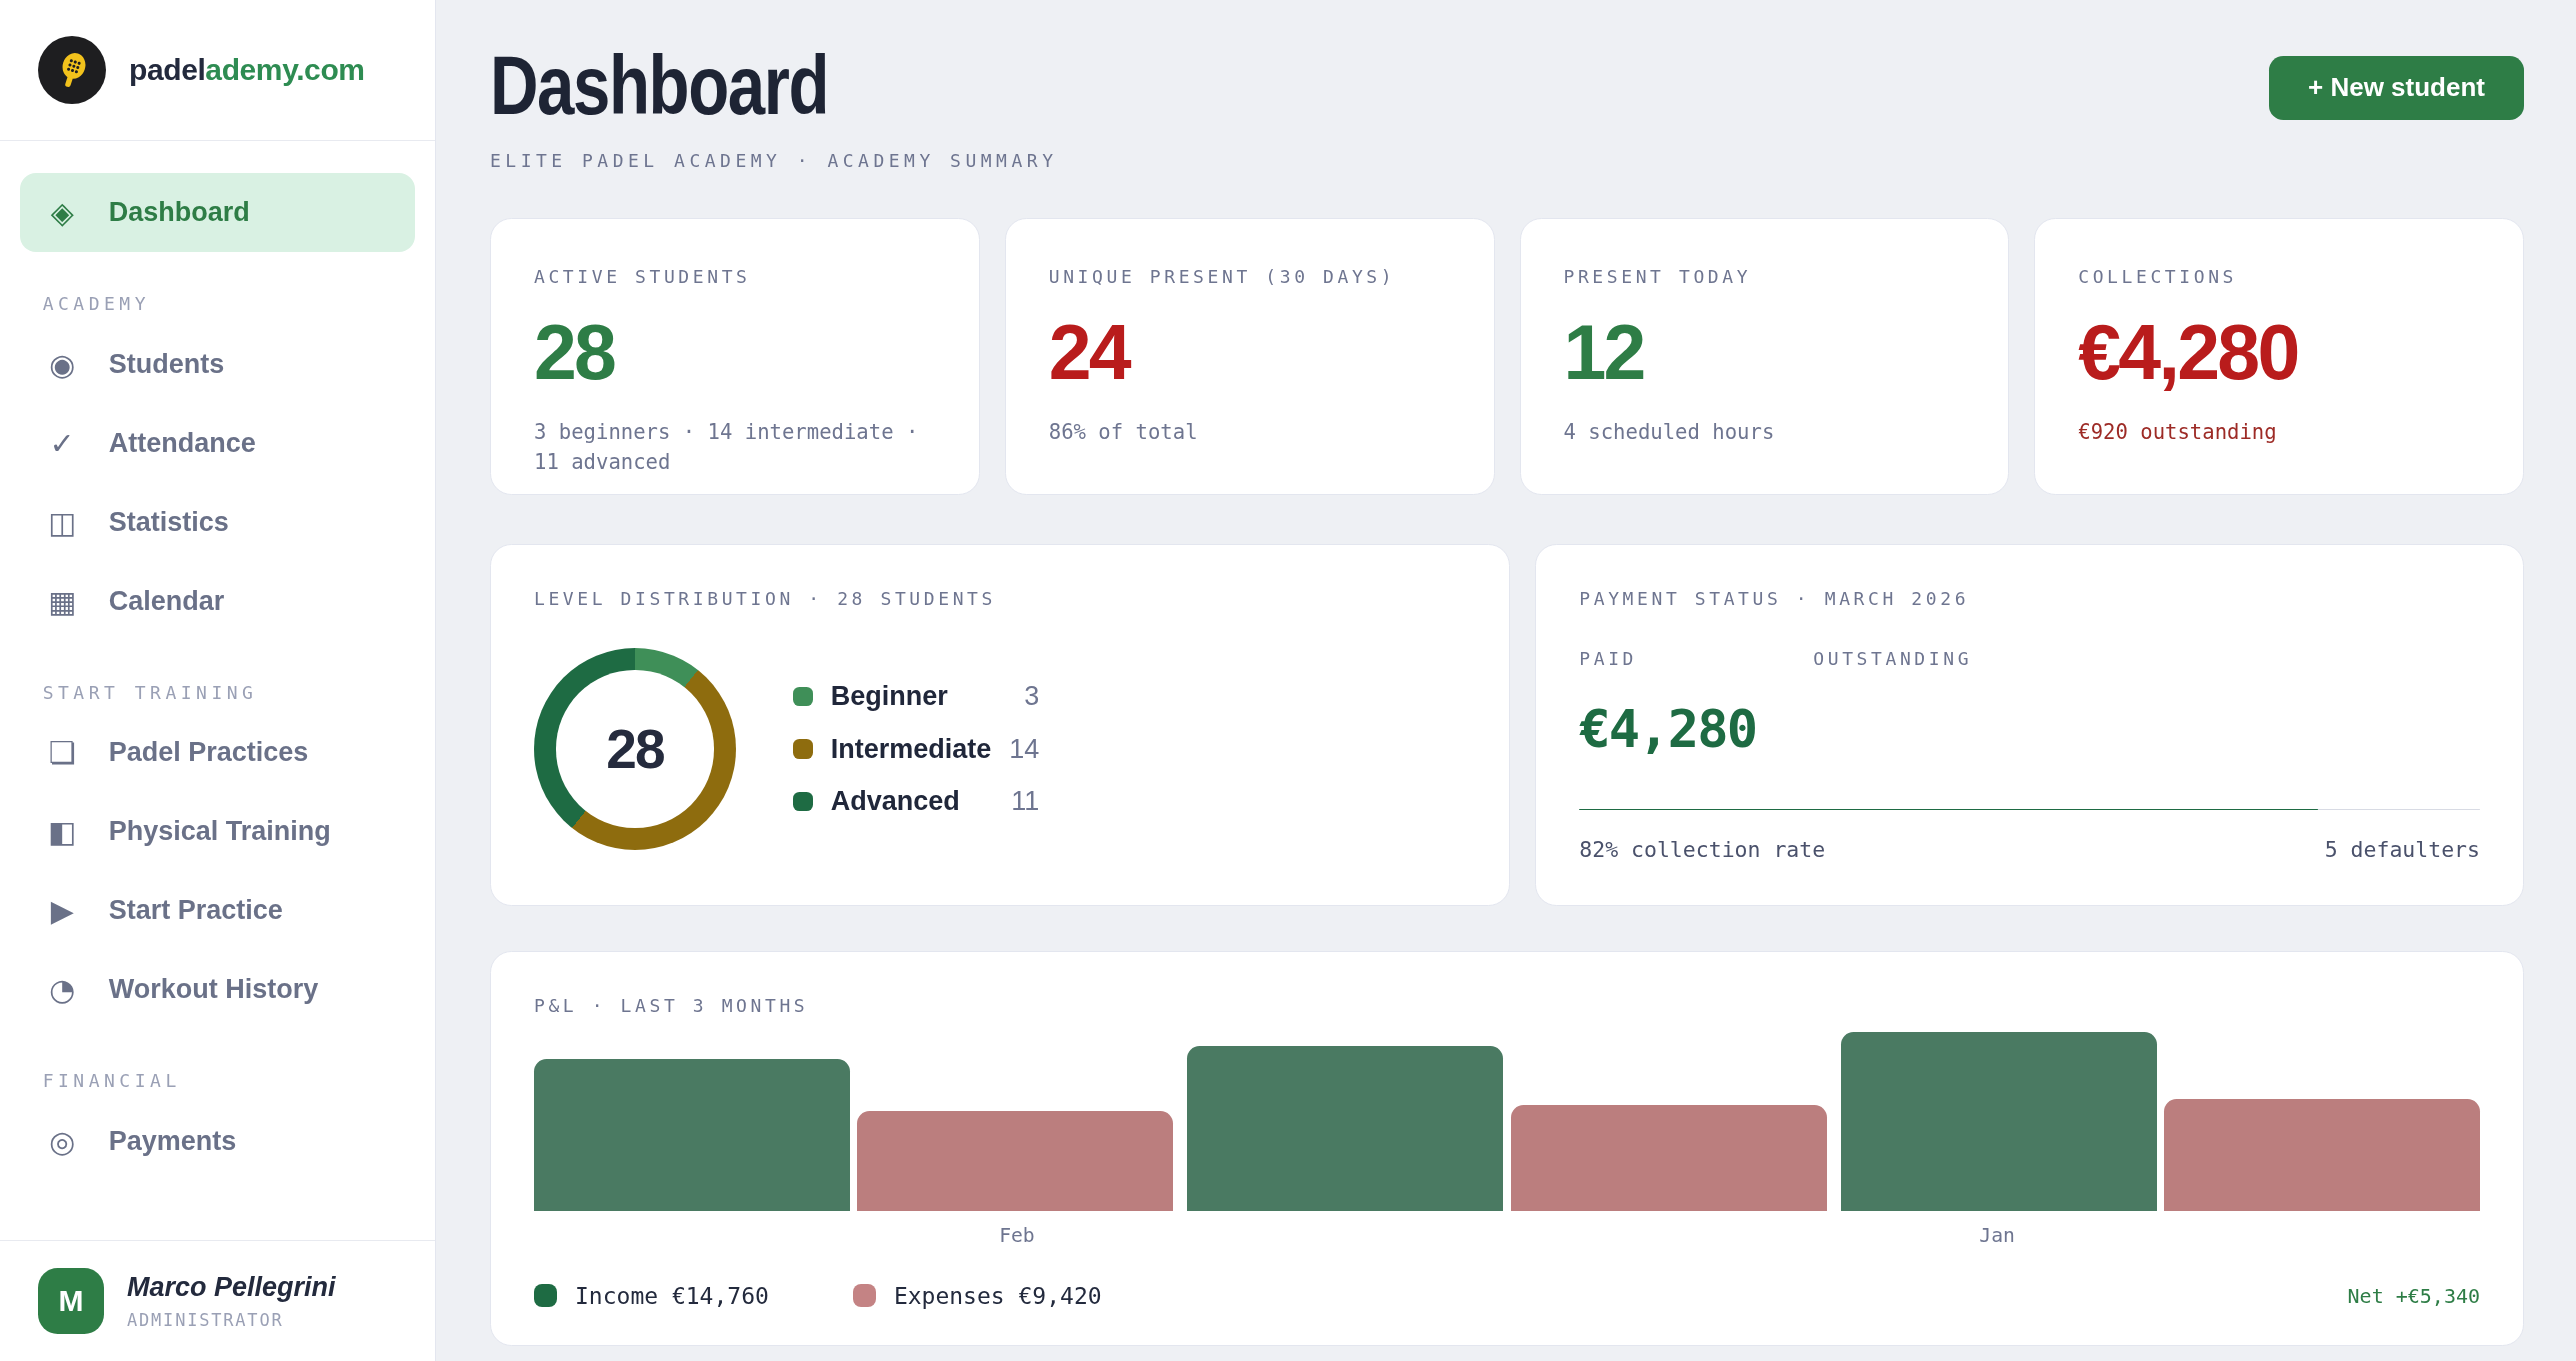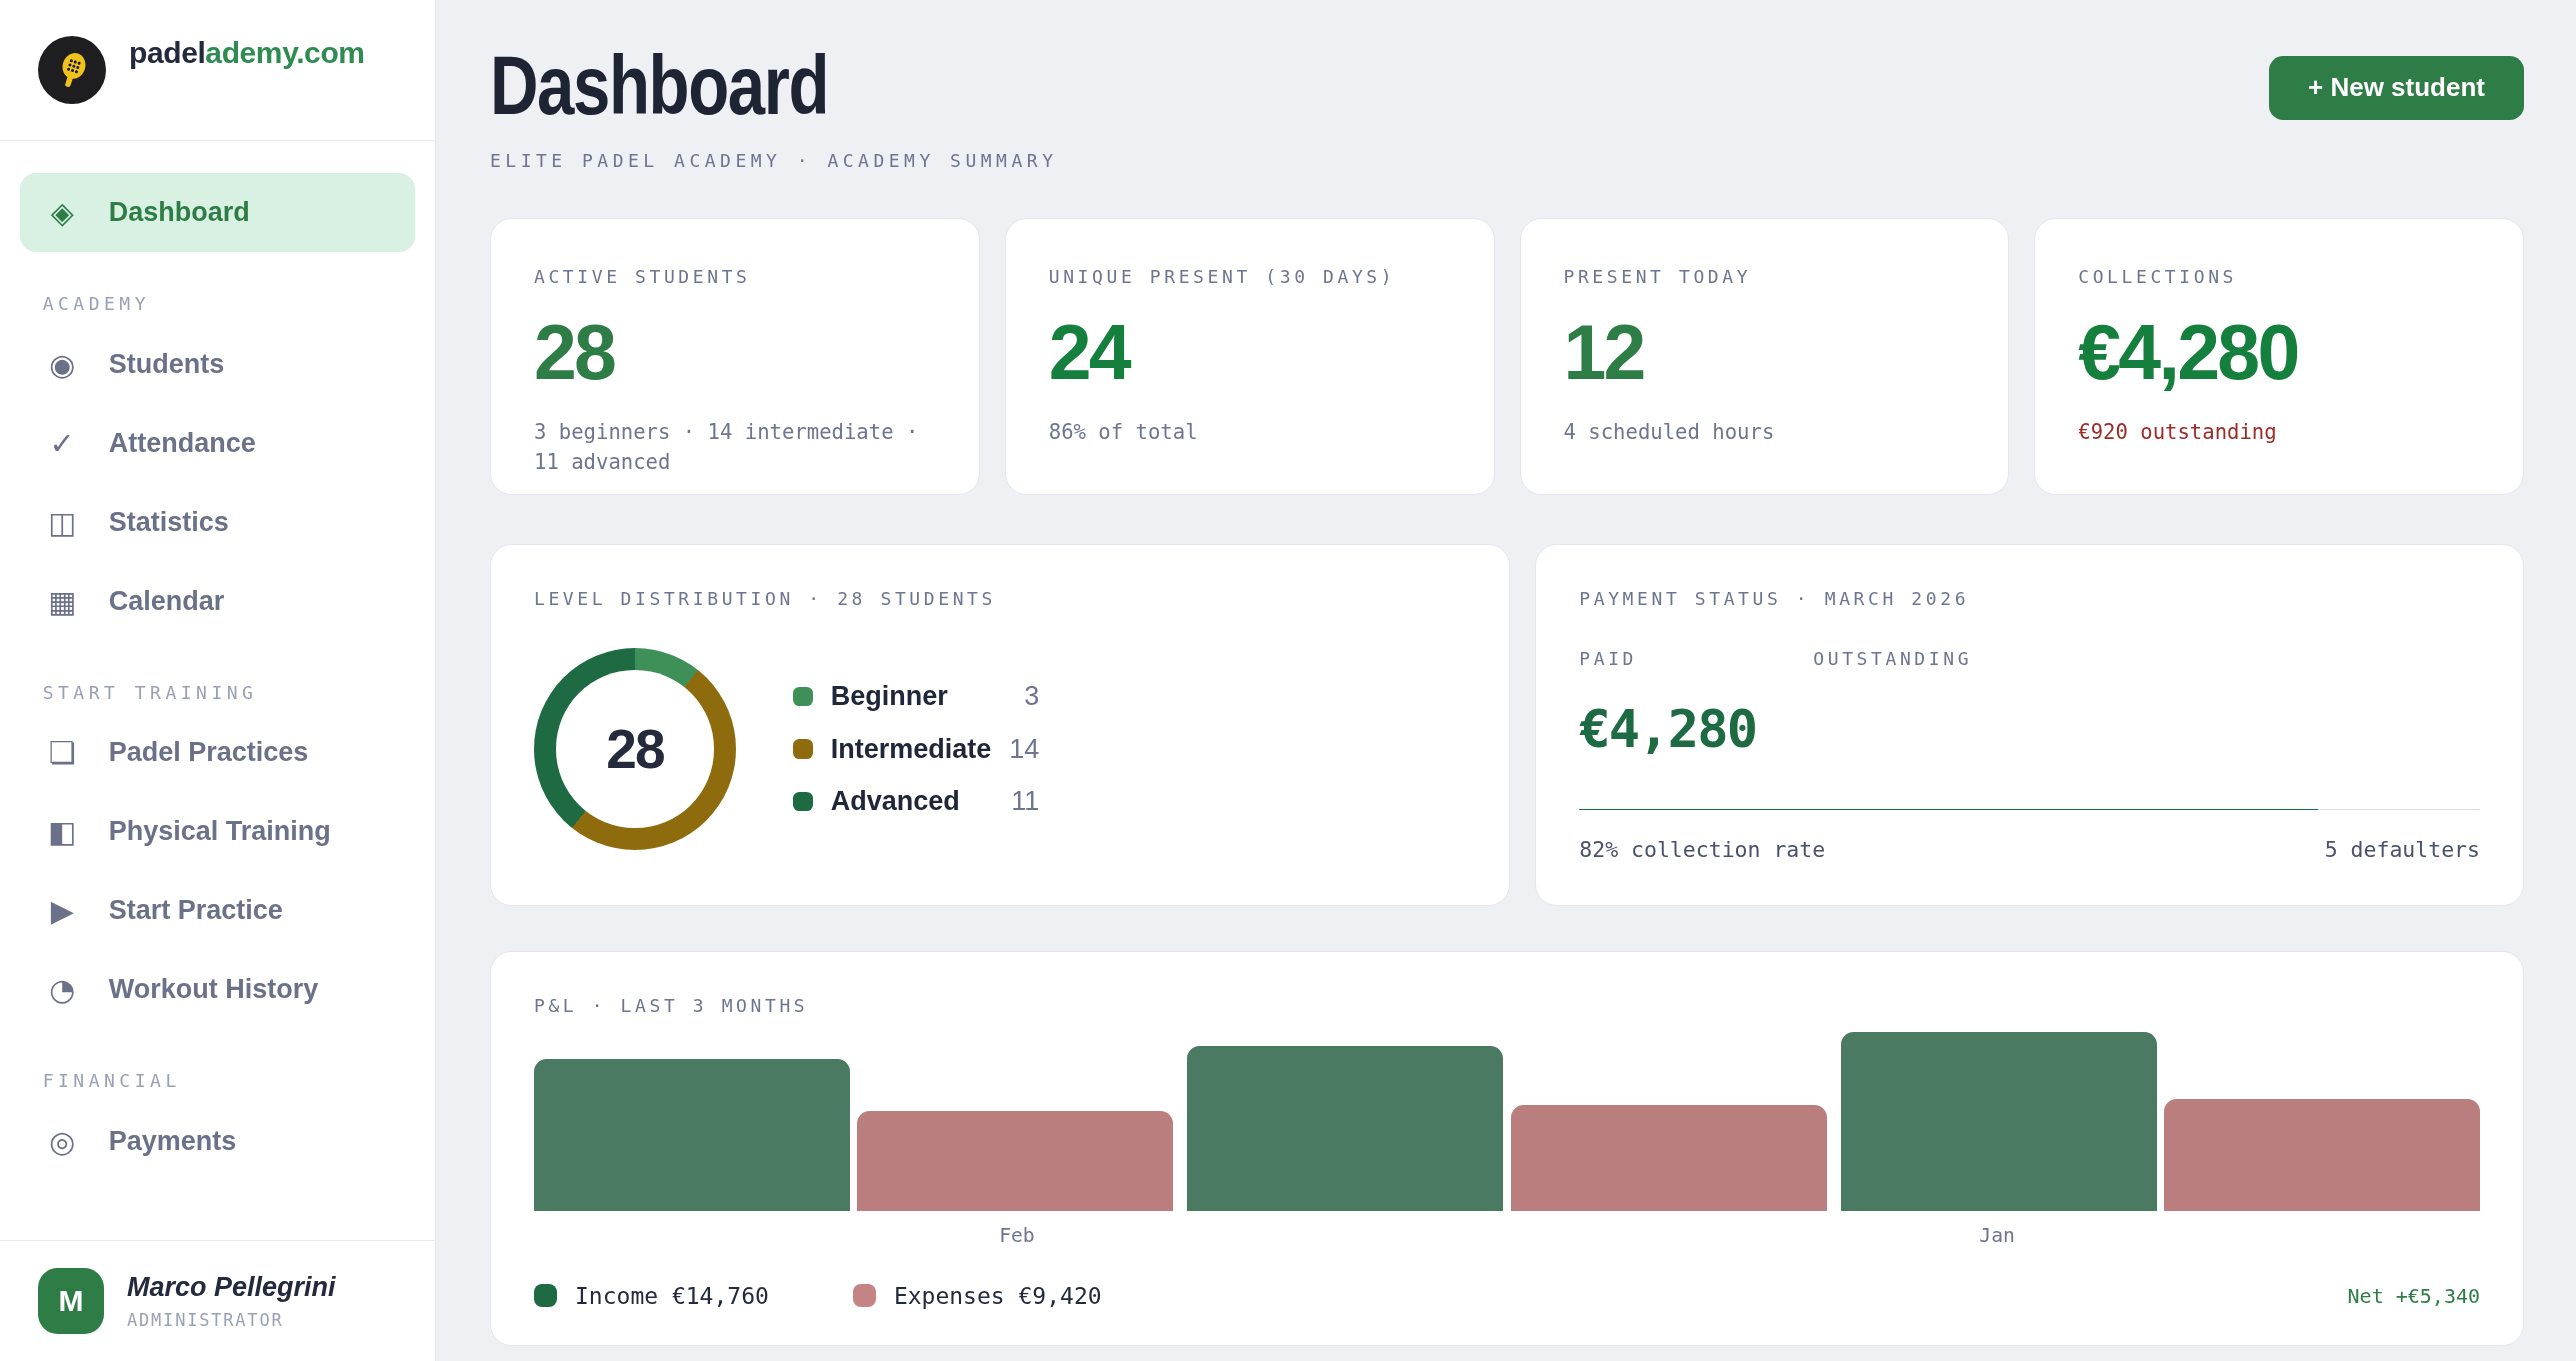--- a/index.html
+++ b/index.html
@@ -9,21 +9,21 @@
     --bar-green:#4a7a62; --red:#9d2b26; --track:#d8dbe4;
   }
   *{margin:0;padding:0;box-sizing:border-box;}
   body{width:2576px;height:1361px;overflow:hidden;background:var(--bg);
        font-family:"Liberation Sans",sans-serif;color:var(--navy);}
   .app{display:flex;width:100%;height:100%;}
 
   
   .sidebar{width:436px;min-width:436px;height:100%;background:#fff;
            border-right:0.9px solid var(--border);display:flex;flex-direction:column;}
-  .logo-row{display:flex;gap:23px;padding:36px 38px;
+  .logo-row{display:flex;align-items:center;gap:23px;padding:36px 38px;
             border-bottom:0.9px solid #e8eaf0;}
   .logo-badge{width:68px;height:68px;border-radius:50%;background:#1e1e20;
               display:flex;align-items:center;justify-content:center;}
   .logo-text{font-size:30px;font-weight:bold;letter-spacing:-0.4px;}
   .logo-text .dark{color:#232a3d;}
   .logo-text .grn{color:#2e8c52;}
   nav{flex:1;padding:32px 19.7px 0 19.7px;overflow:hidden;}
   .nav-item{display:flex;align-items:center;gap:27px;height:79px;
             padding:0 23px;border-radius:16px;color:#6a7188;font-size:27px;
             font-weight:bold;cursor:pointer;}
@@ -54,21 +54,21 @@
                padding:0 39px;height:64px;margin-top:12.5px;cursor:pointer;}
 
   .stats-row{display:flex;gap:25px;margin-top:47px;}
   .card{background:var(--card);border:0.9px solid var(--border);border-radius:21.5px;}
   .stat-card{flex:1;height:277px;padding:47px 43px;}
   .card-label{font-family:"DejaVu Sans Mono",monospace;font-size:18px;
               letter-spacing:3.6px;color:var(--slate);white-space:nowrap;}
   .stat-value{font-size:77px;font-weight:800;letter-spacing:-2.7px;margin-top:27px;
               line-height:1.0;}
   .stat-value.green{color:var(--green);}
-  .stat-value.navy{color:#15803d;}
+  .stat-value.navy{color:#b91c1c;}
   .stat-sub{font-family:"DejaVu Sans Mono",monospace;font-size:20.6px;
             color:var(--slate);margin-top:27px;line-height:1.45;}
   .stat-sub.red{color:var(--red);}
 
   .mid-row{display:flex;gap:25px;margin-top:49px;}
   .level-card{flex:1.035;height:362px;padding:43px;}
   .pay-card{flex:1;height:362px;padding:43px;display:flex;flex-direction:column;}
 
   .level-body{display:flex;align-items:center;gap:57px;margin-top:39px;}
   .donut{width:202px;height:202px;border-radius:50%;position:relative;}

